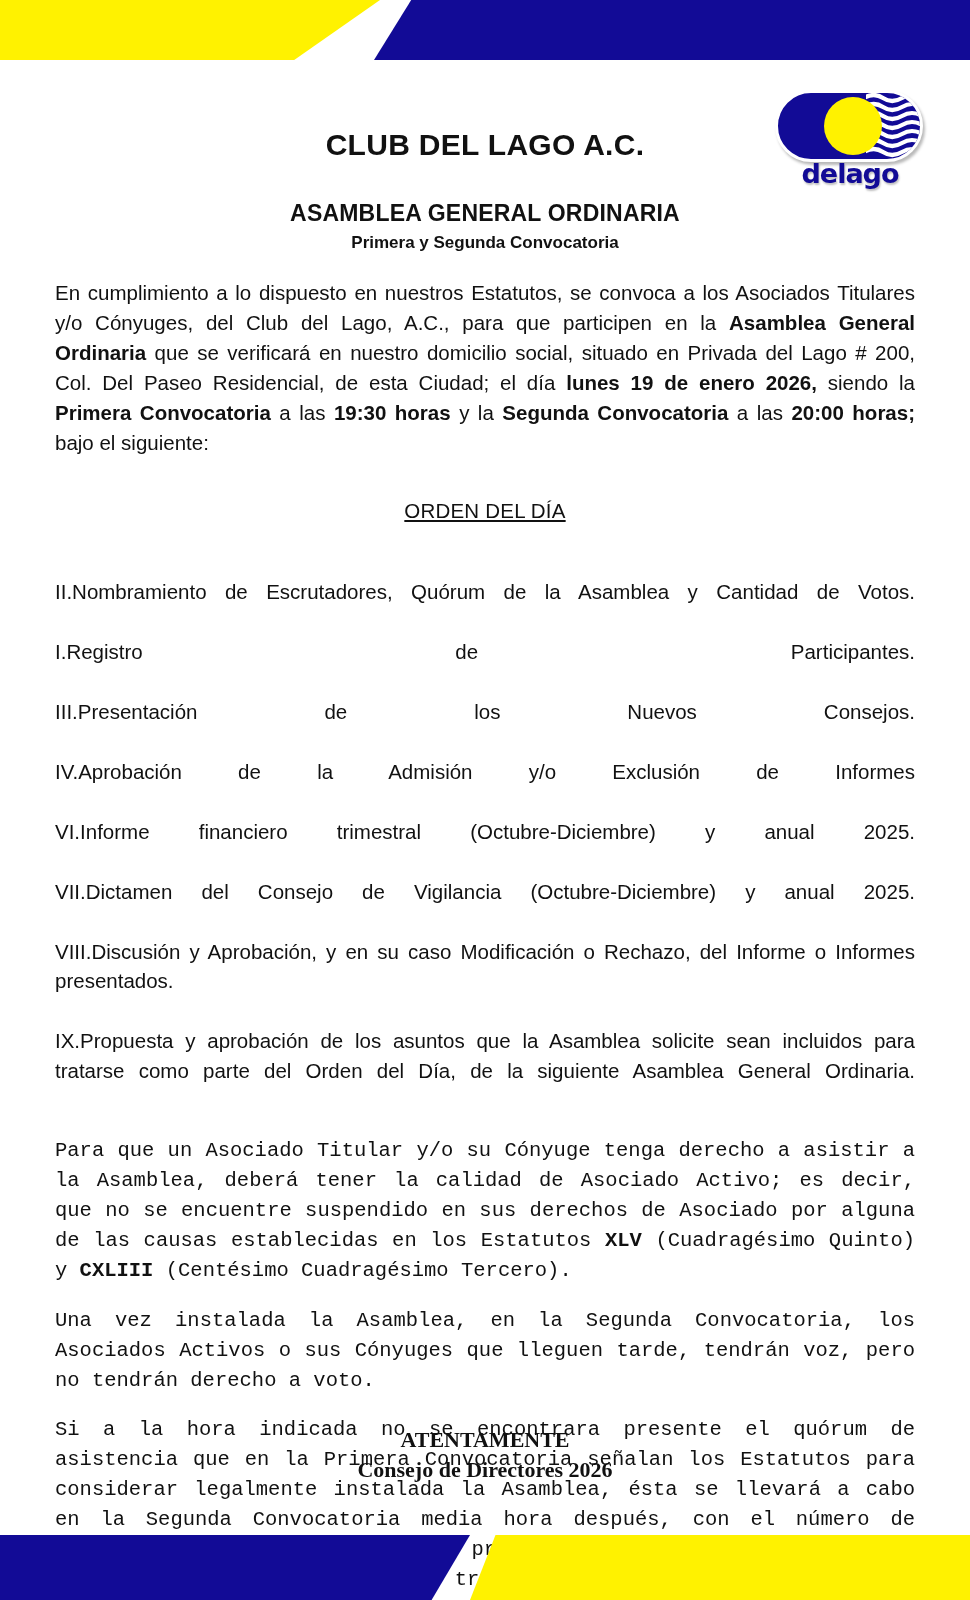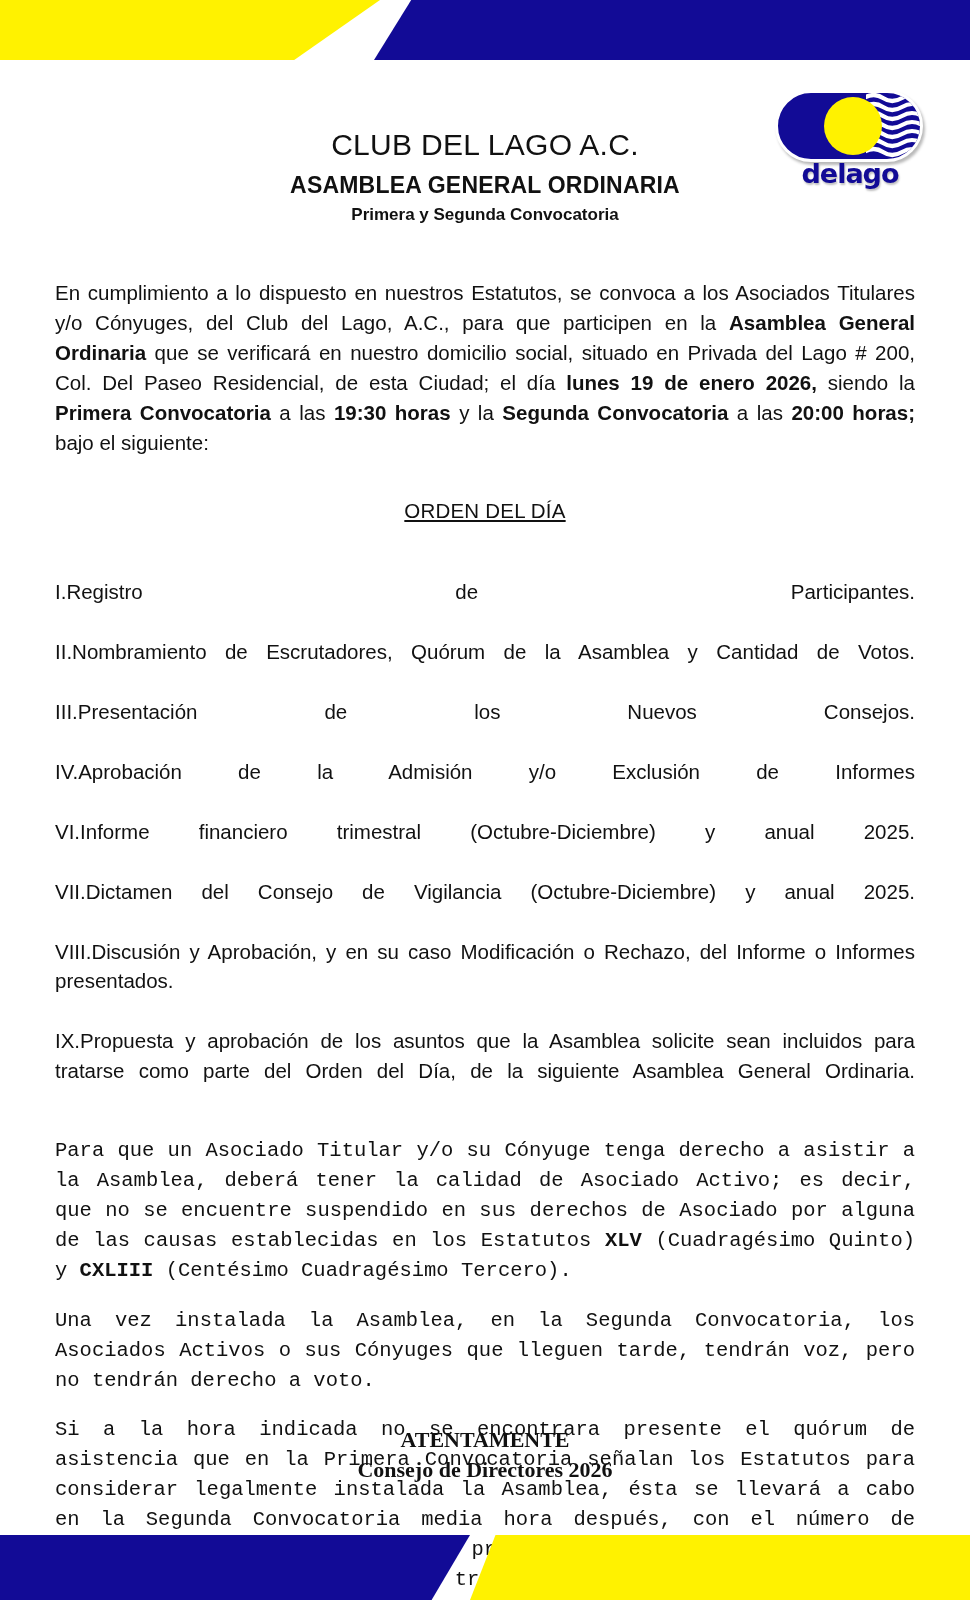--- a/index.html
+++ b/index.html
@@ -127,23 +127,23 @@
 
   
   .titles {
     position: absolute;
     top: 128px; left: 0;
     width: 970px;
     text-align: center;
   }
   .title-main {
     font-size: 30px;
-    font-weight: 400;
+    font-weight: 700;
     letter-spacing: .3px;
-    margin-bottom: 10px;
+    margin-bottom: 38px;
   }
   .title-sub1 {
     font-size: 23px;
     font-weight: 700;
     letter-spacing: .2px;
     margin-bottom: 6px;
   }
   .title-sub2 {
     font-size: 17px;
     font-weight: 700;
@@ -237,22 +237,22 @@
   <div class="title-sub2">Primera y Segunda Convocatoria</div>
 </div>
 
 <div class="doc-body">
 
   <p class="para"><span>En cumplimiento a lo dispuesto en nuestros Estatutos, se convoca a los Asociados Titulares y/o Cónyuges, del Club del Lago, A.C., para que participen en la </span><b>Asamblea General Ordinaria</b><span> que se verificará en nuestro domicilio social, situado en Privada del Lago # 200, Col. Del Paseo Residencial, de esta Ciudad; el día </span><b>lunes 19 de enero 2026,</b><span> siendo la </span><b>Primera Convocatoria</b><span> a las </span><b>19:30 horas</b><span> y la </span><b>Segunda Convocatoria</b><span> a las </span><b>20:00 horas;</b><span> bajo el siguiente:</span></p>
 
   <div class="agenda-heading">ORDEN DEL DÍA</div>
 
   <ul class="agenda-list">
+    <li>II.Nombramiento de Escrutadores, Quórum de la Asamblea y Cantidad de  Votos.</li>
     <li>I.Registro de Participantes.</li>
-    <li>II.Nombramiento de Escrutadores, Quórum de la Asamblea y Cantidad de  Votos.</li>
     <li>III.Presentación de los Nuevos Consejos.</li>
     <li>IV.Aprobación de la Admisión y/o Exclusión de Informes</li>
     <li>VI.Informe financiero trimestral (Octubre-Diciembre) y anual 2025.</li>
     <li>VII.Dictamen del Consejo de Vigilancia (Octubre-Diciembre) y anual 2025.</li>
     <li>VIII.Discusión y Aprobación, y en su caso Modificación o Rechazo, del Informe o Informes presentados.</li>
     <li>IX.Propuesta y aprobación de los asuntos que la Asamblea solicite sean incluidos para tratarse como parte del Orden del Día, de la siguiente Asamblea General Ordinaria.</li>
   </ul>
 
   <p class="para para-block"><span>Para que un Asociado Titular y/o su Cónyuge tenga derecho a asistir a la Asamblea, deberá tener la calidad de Asociado Activo; es decir, que no se encuentre suspendido en sus derechos de Asociado por alguna de las causas establecidas en los Estatutos </span><b>XLV</b><span> (Cuadragésimo Quinto) y </span><b>CXLIII</b><span> (Centésimo Cuadragésimo Tercero).</span></p>
 

